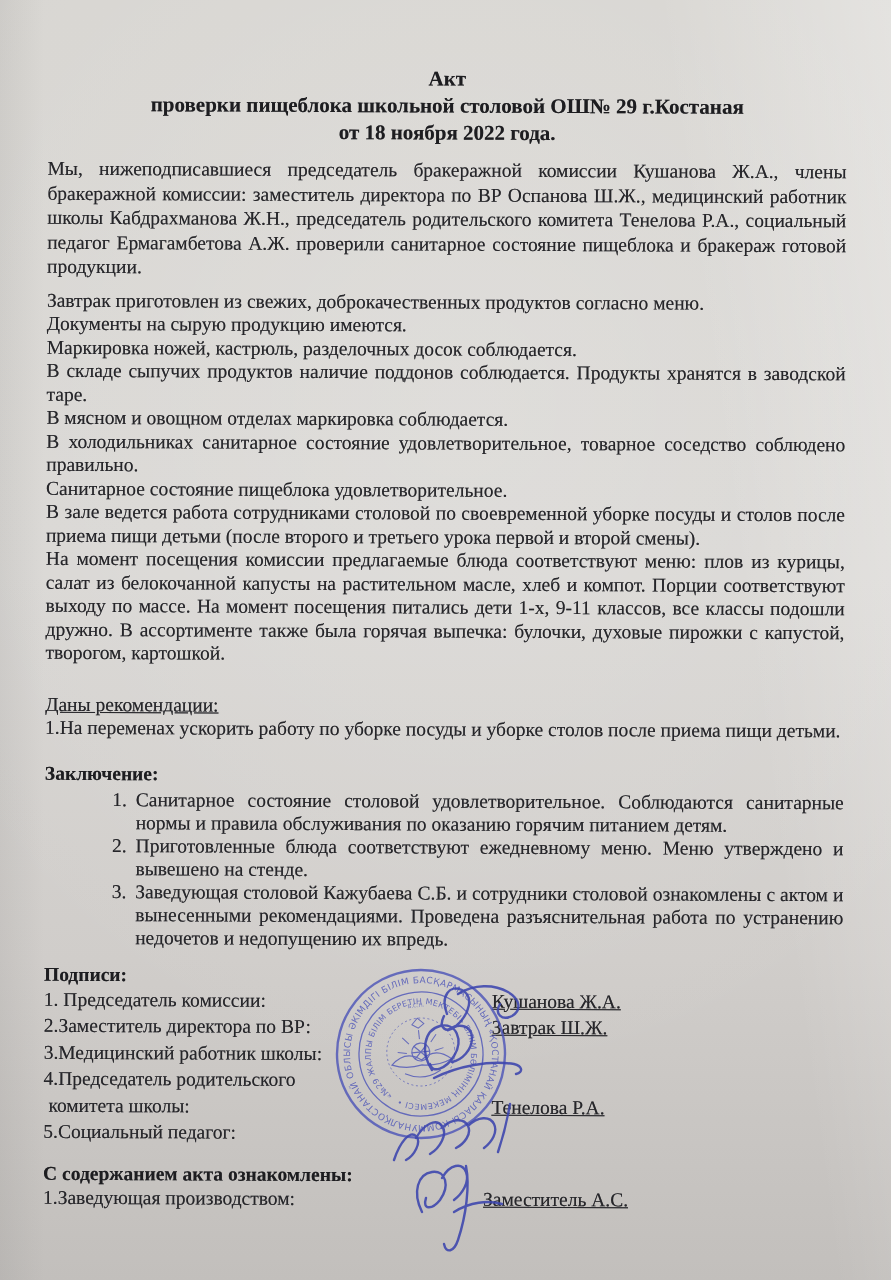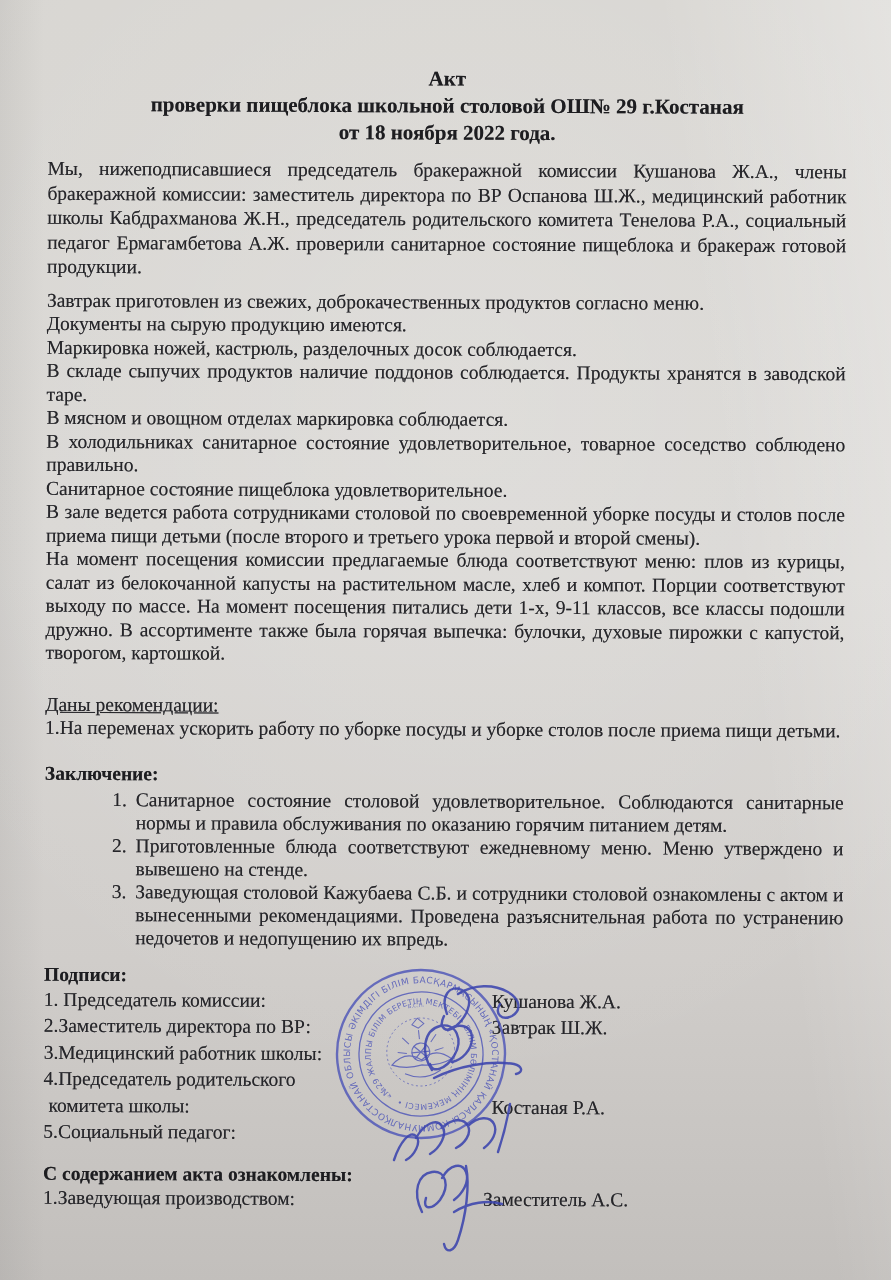--- a/index.html
+++ b/index.html
@@ -32,21 +32,21 @@
   .recs{margin-top:28px;}
   .recs-heading{margin:0;text-decoration:underline;}
   .recs p.item{margin:0;text-align:justify;}
   .concl{margin-top:22px;}
   .bold-heading{margin:0;font-weight:bold;color:#1d1d20;}
   ol.concl-list{margin:3px 0 0 0;padding-left:87px;line-height:23px;}
   ol.concl-list li{text-align:justify;padding-left:4px;}
   .sig-section{margin-top:14px;}
   .sig-row{display:flex;line-height:26.5px;}
   .sig-row .lbl{width:448px;flex:0 0 448px;}
-  .sig-row .nm{white-space:nowrap;}
+  .sig-row .nm{white-space:nowrap;text-decoration:underline;}
   .sig-row.two-line{align-items:flex-end;}
   .sig-row .lbl .l2{padding-left:5px;}
   .ack-section{margin-top:16px;}
   .ack-section .sig-row .lbl{width:440px;flex:0 0 440px;}
   svg.overlay{position:absolute;left:0;top:0;pointer-events:none;}
   .stamp-svg{position:absolute;left:311px;top:944px;pointer-events:none;}
 </style>
 </head>
 <body>
 
@@ -100,21 +100,21 @@
         <span class="nm">Завтрак Ш.Ж.</span>
       </div>
       <div class="sig-row">
         <span class="lbl">3.Медицинский работник школы:</span>
       </div>
       <div class="sig-row two-line">
         <span class="lbl">
           <span class="l1" style="display:block">4.Председатель родительского</span>
           <span class="l2" style="display:block">комитета школы:</span>
         </span>
-        <span class="nm">Костаная Р.А.</span>
+        <span class="nm">Тенелова Р.А.</span>
       </div>
       <div class="sig-row">
         <span class="lbl">5.Социальный педагог:</span>
       </div>
     </div>
 
     <div class="ack-section">
       <p class="bold-heading">С содержанием акта ознакомлены:</p>
       <div class="sig-row">
         <span class="lbl">1.Заведующая производством:</span>

